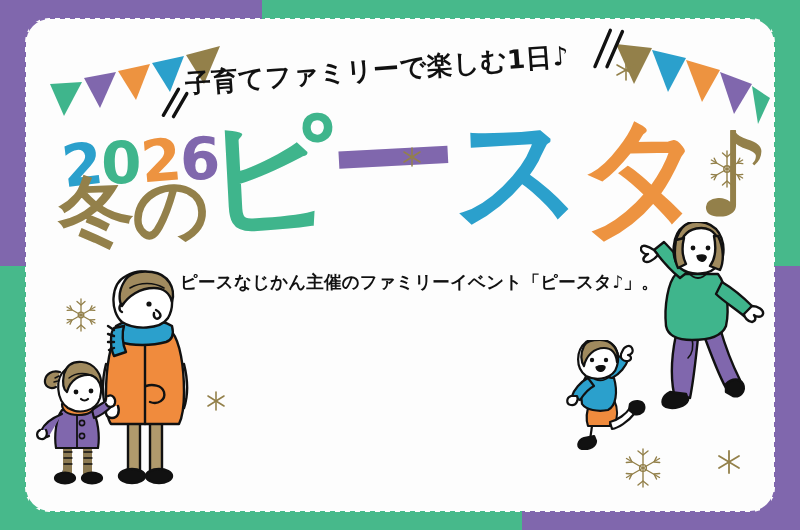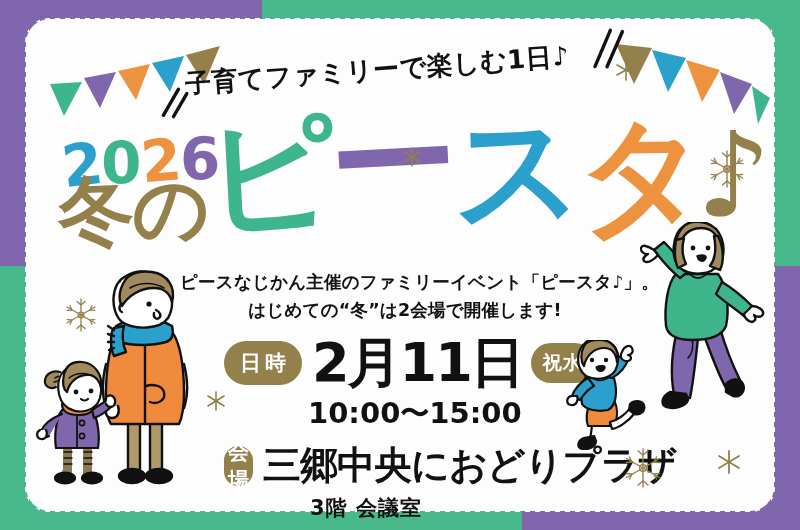--- a/index.html
+++ b/index.html
@@ -180,36 +180,22 @@
   </div>
 
   <div class="fuyu">冬の</div>
 
   <div class="maintitle">
     <span class="mt-pi" style="color:#3fb58c">ピ</span><span class="mt-dash" style="color:#8067ad">ー</span><span class="mt-su" style="color:#2ba0cc">ス</span><span class="mt-ta" style="color:#ed9340">タ</span><span class="mt-note" style="color:#93804a">♪</span>
   </div>
 
   <div class="desc">
     <div>ピースなじかん主催のファミリーイベント「ピースタ♪」。</div>
-    <div>はじめての“冬”は2会場で開催します!</div>
-  </div>
-
-  <div class="info">
-    <div class="info-row">
-      <span class="badge badge-dt">日時</span>
-      <span class="date-main">2月11日</span>
-      <span class="badge badge-holiday">祝水</span>
-    </div>
-    <div class="time">10:00〜15:00</div>
-    <div class="info-row row-gap">
-      <span class="badge badge-vn">会場</span>
-      <span class="venue-main">三郷中央におどりプラザ</span>
-    </div>
-    <div class="venue-sub">3階 会議室</div>
-  </div>
+  </div>
+
 
   <div class="deco" style="left:614px;top:58px;">
     <svg width="24" height="24" viewBox="0 0 24 24">
       <g stroke="#93804a" stroke-width="1.6" stroke-linecap="round">
         <line x1="12" y1="2" x2="12" y2="22"></line>
           <line x1="3" y1="7" x2="21" y2="17"></line>
           <line x1="21" y1="7" x2="3" y2="17"></line>
       </g>
     </svg>
   </div>

